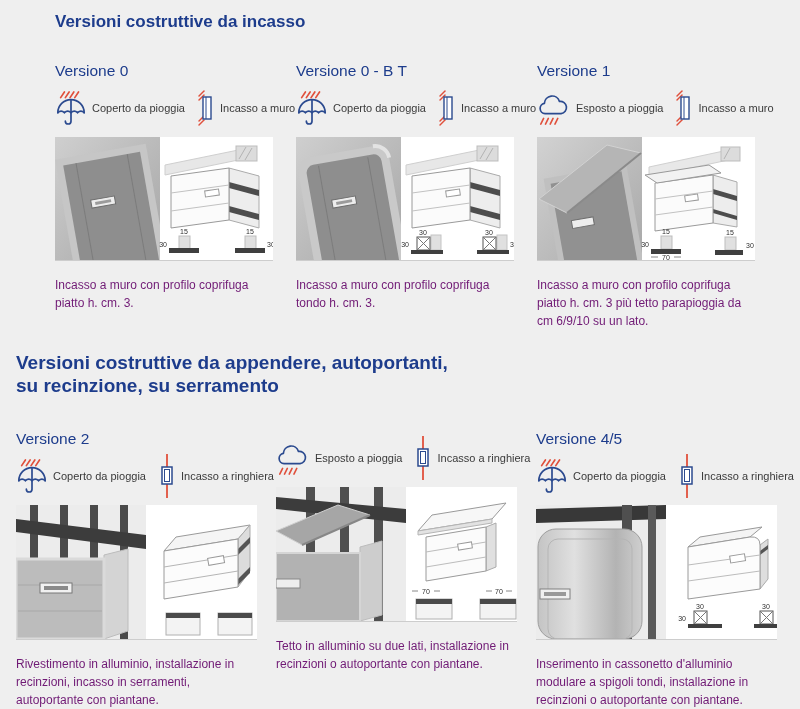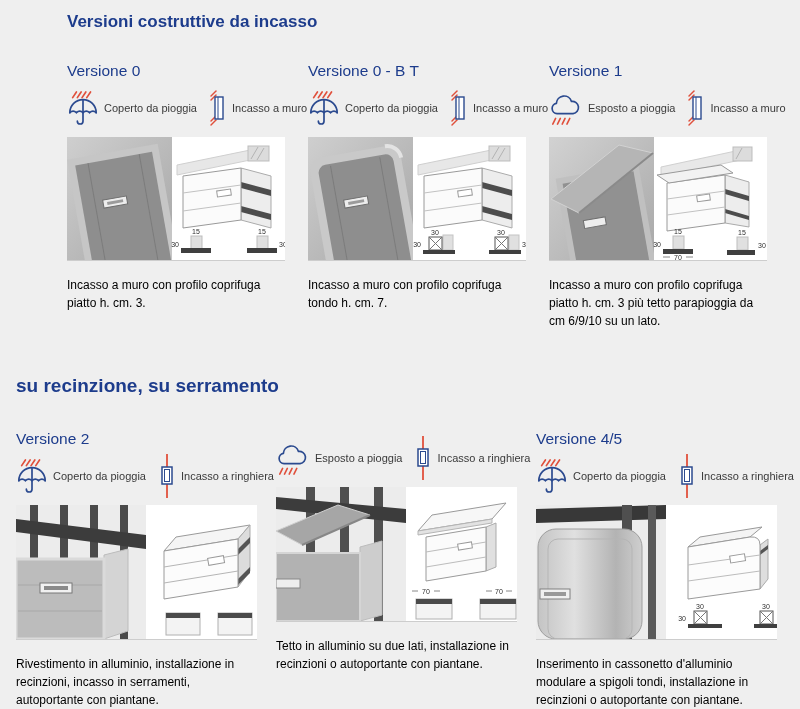--- a/index.html
+++ b/index.html
@@ -2,38 +2,38 @@
 <html><head>
 <meta charset="utf-8">
 <style>
   html,body{margin:0;padding:0;}
   body{
     width:800px;height:709px;overflow:hidden;
     background:#efefef;
     font-family:"Liberation Sans",sans-serif;
     -webkit-font-smoothing:antialiased;
   }
-  .section1{padding:12px 0 0 55px;margin-left:12px;}
+  .section1{padding:12px 0 0 55px;}
   .section2{padding:22px 0 0 16px;}
   .sec-title{margin:0;color:#1d3c8c;font-weight:bold;}
   .sec-title.s1{font-size:17px;}
   .sec-title.s2{font-size:19px;line-height:1.2;}
   .grid{display:grid;}
   .grid1{grid-template-columns:repeat(3,218px);column-gap:23px;margin-top:30px;}
   .grid2{grid-template-columns:repeat(3,241px);column-gap:19px;margin-top:32px;}
   .card{display:block;}
   .vtitle{margin:0;font-size:15.5px;font-weight:normal;color:#1d3c8c;}
   .iconrow{display:flex;align-items:center;height:46px;margin:5px 0 6px;}
   .ic{display:inline-flex;flex:0 0 auto;}
   .ilabel{font-size:11px;color:#3a3a3a;margin-left:5px;white-space:nowrap;}
   .sp{flex:0 0 12px;}
   .imgbox{width:218px;height:123px;border-bottom:1px solid #cdcdcd;background:#fff;}
   .grid2 .imgbox{width:241px;height:134px;}
   .imgbox svg{display:block;}
-  .caption{margin:15px 0 0;font-size:12px;line-height:1.5;color:#000000;padding-right:4px;}
+  .caption{margin:15px 0 0;font-size:12px;line-height:1.5;color:#701a75;padding-right:4px;}
   .dim{font-family:"Liberation Sans",sans-serif;font-size:7px;fill:#2e2e2e;}
 </style>
 </head>
 <body>
 
 <div class="section1">
   <h2 class="sec-title s1">Versioni costruttive da incasso</h2>
 
   <div class="grid grid1">
 
@@ -186,21 +186,21 @@
           <text class="dim" x="113" y="110" text-anchor="end">30</text>
           <rect x="201" y="98" width="10" height="15" fill="#e0e0e0" stroke="#c4c4c4"></rect>
           <rect x="187" y="100" width="13" height="13" fill="#fff" stroke="#555"></rect>
           <line x1="187" y1="100" x2="200" y2="113" stroke="#777"></line>
           <line x1="200" y1="100" x2="187" y2="113" stroke="#777"></line>
           <rect x="181" y="113" width="32" height="4" fill="#3f3f3f"></rect>
           <text class="dim" x="193" y="98" text-anchor="middle">30</text>
           <text class="dim" x="214" y="110">30</text>
         </svg>
       </div>
-      <p class="caption">Incasso a muro con profilo coprifuga tondo h. cm. 7.</p>
+      <p class="caption">Incasso a muro con profilo coprifuga tondo h. cm. 3.</p>
     </div>
 
     <div class="card">
       <h3 class="vtitle">Versione 1</h3>
       <div class="iconrow">
         <span class="ic">
           <svg width="34" height="40" viewBox="0 0 36 40">
             <path d="M25.5 26 H8.5 A5.5 5.5 0 0 1 7.8 15.1 A8.2 8.2 0 0 1 23.8 13 A5.8 5.8 0 0 1 25.5 26 Z" fill="none" stroke="#2b4a8f" stroke-width="1.8" stroke-linejoin="round"></path>
             <g stroke="#e0503c" stroke-width="1.7" stroke-linecap="round">
               <line x1="4" y1="37" x2="7" y2="31"></line>
@@ -267,21 +267,21 @@
           <text class="dim" x="209" y="111">30</text>
         </svg>
       </div>
       <p class="caption">Incasso a muro con profilo coprifuga piatto h. cm. 3 più tetto parapioggia da cm 6/9/10 su un lato.</p>
     </div>
 
   </div>
 </div>
 
 <div class="section2">
-  <h2 class="sec-title s2"><br><span>su recinzione, su serramento</span></h2>
+  <h2 class="sec-title s2"><span>Versioni costruttive da appendere, autoportanti,</span><br><span>su recinzione, su serramento</span></h2>
 
   <div class="grid grid2">
 
     <div class="card">
       <h3 class="vtitle">Versione 2</h3>
       <div class="iconrow">
         <span class="ic">
           <svg width="32" height="40" viewBox="0 0 34 40">
             <g stroke="#e0503c" stroke-width="1.8" stroke-linecap="round">
               <line x1="6" y1="9" x2="10" y2="3"></line>

